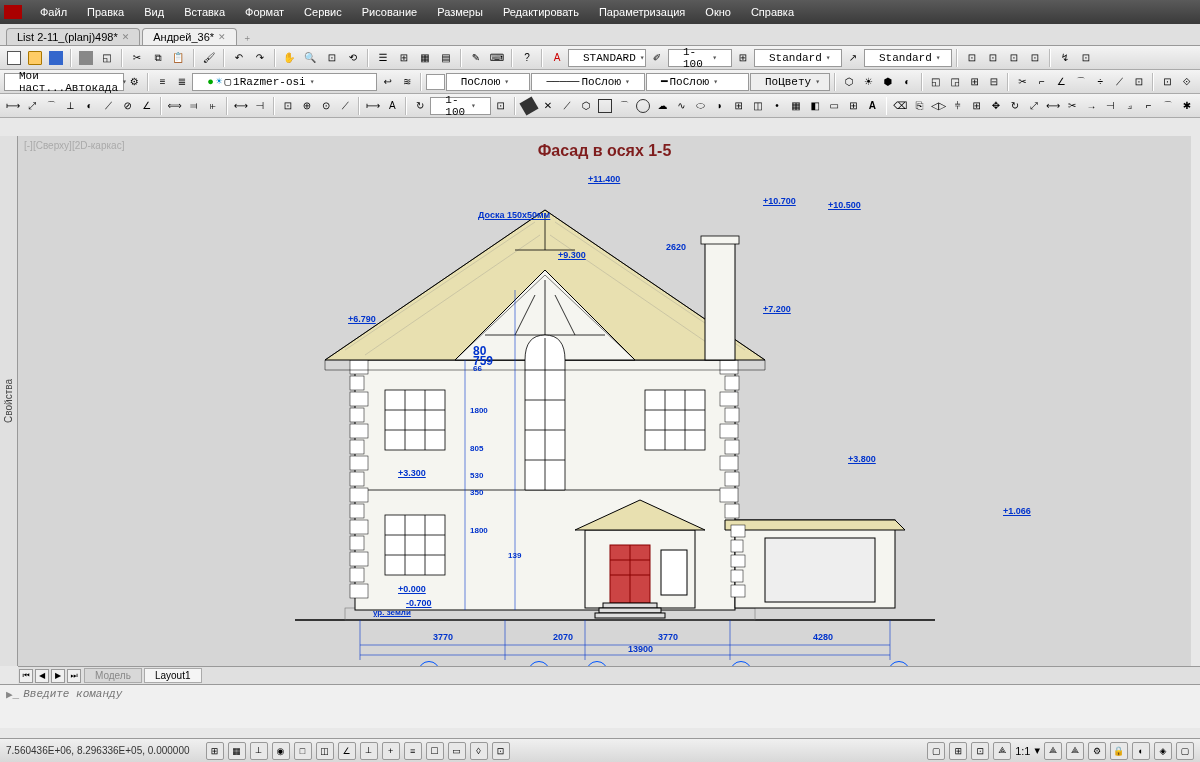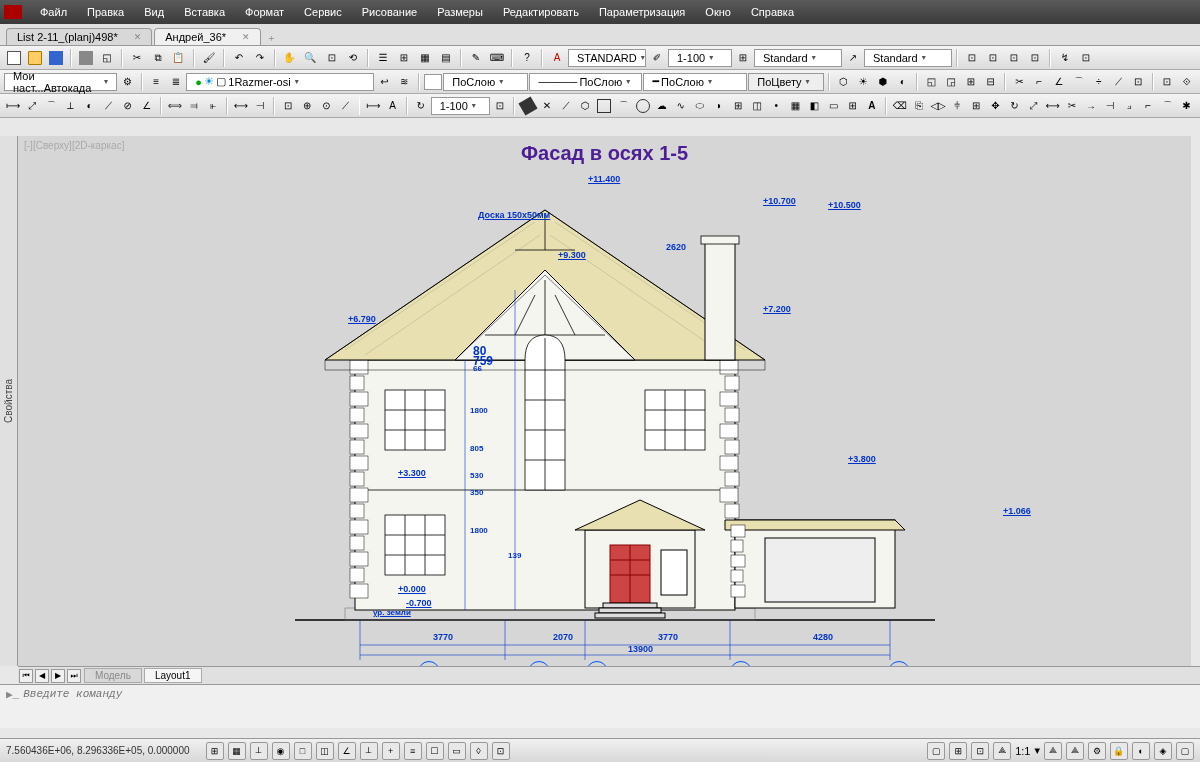--- a/index.html
+++ b/index.html
@@ -5,41 +5,41 @@
 * { box-sizing: border-box; margin: 0; padding: 0; }
 body { font-family: Tahoma, Arial, sans-serif; font-size: 11px; background: #e8e8e8; width: 1200px; height: 762px; overflow: hidden; position: relative; }
 
 
 .menubar { background: linear-gradient(#5a5a5a, #3a3a3a); height: 24px; display: flex; align-items: center; padding: 0 4px; color: #fff; }
 .app-icon { width: 18px; height: 14px; background: #a00; margin-right: 8px; }
 .menu-item { padding: 0 10px; font-size: 11px; cursor: pointer; }
 
 
 .tabbar { background: #e0e0e0; height: 22px; display: flex; align-items: end; padding: 0 6px; border-bottom: 1px solid #999; }
-.tab { background: #f0f0f0; border: 1px solid #999; border-bottom: none; padding: 2px 10px; margin-right: 2px; font-size: 11px; border-radius: 4px 4px 0 0; display: flex; align-items: center; gap: 16px; }
+.tab { background: #f0f0f0; border: 1px solid #999; border-bottom: none; padding: 2px 10px; margin-right: 2px; font-size: 11px; border-radius: 4px 4px 0 0; display: flex; align-items: center; gap: 4px; }
 .tab.inactive { background: #d8d8d8; }
 .tab-close { font-size: 9px; color: #888; }
 
 
 .toolbar { background: linear-gradient(#f4f4f4, #dcdcdc); height: 24px; display: flex; align-items: center; padding: 0 4px; border-bottom: 1px solid #aaa; gap: 1px; }
 .tbtn { width: 20px; height: 20px; border: 1px solid transparent; background: transparent; display: flex; align-items: center; justify-content: center; font-size: 10px; cursor: pointer; border-radius: 2px; }
 .tbtn svg, .tbtn span.ic { width: 14px; height: 14px; }
 .tsep { width: 2px; height: 18px; background: #bbb; margin: 0 3px; border-right: 1px solid #fff; }
-.tdropdown { height: 18px; border: 1px solid #999; background: #fff; font-size: 11px; padding: 0 8px; display: flex; align-items: center; gap: 2px; }
+.tdropdown { height: 18px; border: 1px solid #999; background: #fff; font-size: 11px; padding: 0 14px; display: flex; align-items: center; gap: 2px; font-family: Liberation Mono, monospace; }
 .tdropdown::after { content: "▾"; font-size: 8px; color: #555; margin-left: 2px; }
 .color-swatch { width: 20px; height: 16px; border: 1px solid #999; background: #fff; }
 
 
 .side-panel { position: absolute; left: 0; top: 136px; width: 18px; height: 530px; background: #e0e0e0; border-right: 1px solid #999; display: flex; align-items: center; justify-content: center; }
 .side-panel span { writing-mode: vertical-rl; transform: rotate(180deg); font-size: 10px; color: #444; }
 
 
 .drawing-area { position: absolute; left: 18px; top: 136px; right: 9px; height: 530px; background: #d6d6d6; overflow: hidden; }
 .viewport-label { position: absolute; left: 6px; top: 4px; font-size: 10px; color: #aaa; }
-.drawing-title { position: absolute; left: 50%; top: 6px; transform: translateX(-50%); font-size: 20px; font-weight: bold; color: #4c1d95; }
+.drawing-title { position: absolute; left: 50%; top: 6px; transform: translateX(-50%); font-size: 16px; font-weight: bold; color: #7f1d1d; }
 
 
 .house-svg { position: absolute; left: 50%; top: 24px; transform: translateX(-50%); }
 
 
 .dim-text { position: absolute; font-size: 9px; color: #0033cc; font-weight: 600; text-decoration: underline; }
 .dim-label { position: absolute; font-size: 9px; color: #0033cc; font-weight: 600; }
 .axis-circle { position: absolute; width: 22px; height: 22px; border: 1px solid #0055ff; border-radius: 50%; display: flex; align-items: center; justify-content: center; font-size: 11px; color: #0055ff; font-style: italic; }
 
 

